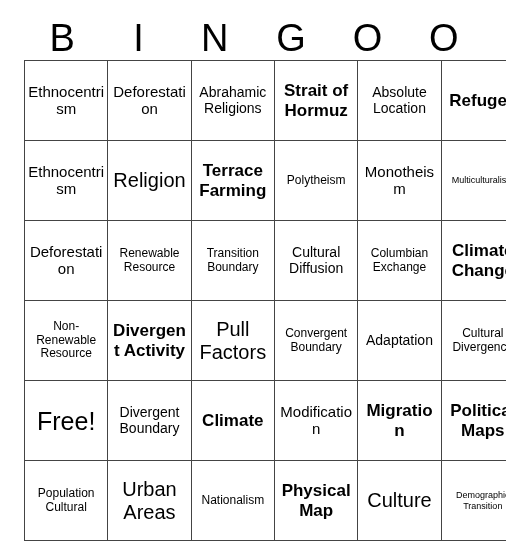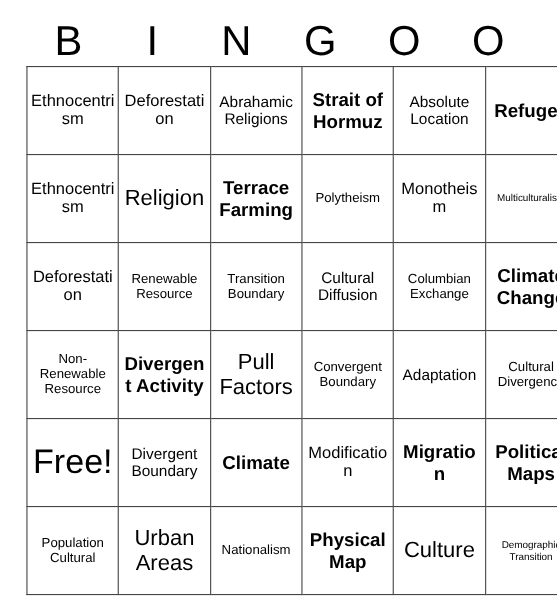--- a/index.html
+++ b/index.html
@@ -64,21 +64,21 @@
     color: #000;
   }
 
   
   .fs-xxs { font-size: 9px;  line-height: 1.15; }
   .fs-xs  { font-size: 15px; }
   .fs-s   { font-size: 12px; }
   .fs-m   { font-size: 14px; }
   .fs-l   { font-size: 17px; font-weight: bold; }
   .fs-xl  { font-size: 20px; }
-  .fs-xxl { font-size: 31px; }
+  .fs-xxl { font-size: 25px; }
 </style>
 </head>
 <body>
 
 <div id="bingo-card">
 
   <div id="bingo-header">
       <div class="header-letter">B</div>
       <div class="header-letter">I</div>
       <div class="header-letter">N</div>

